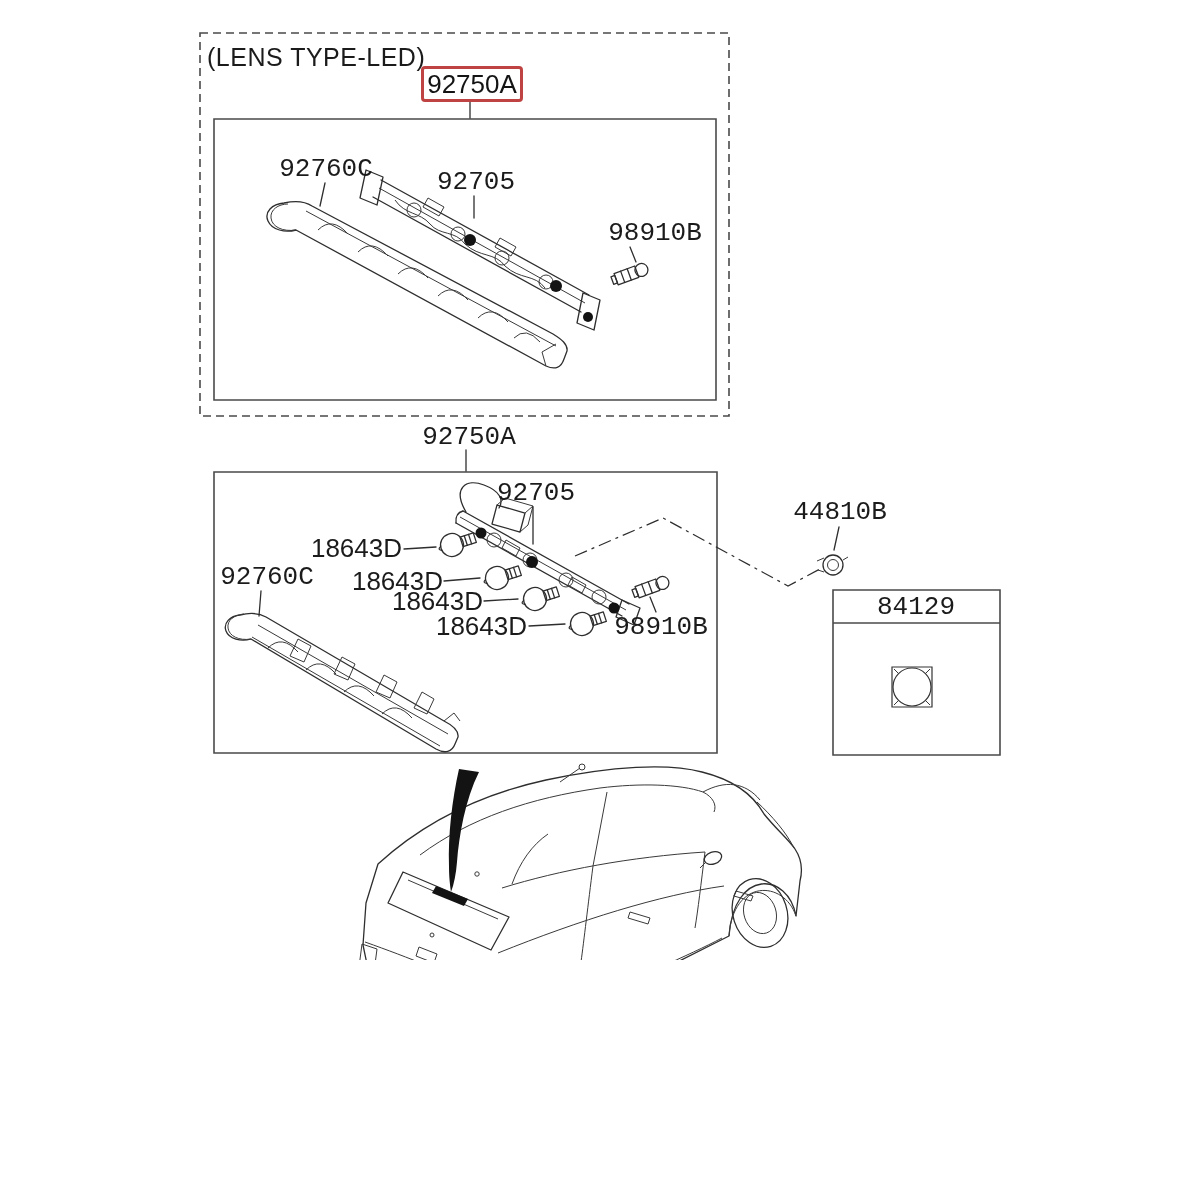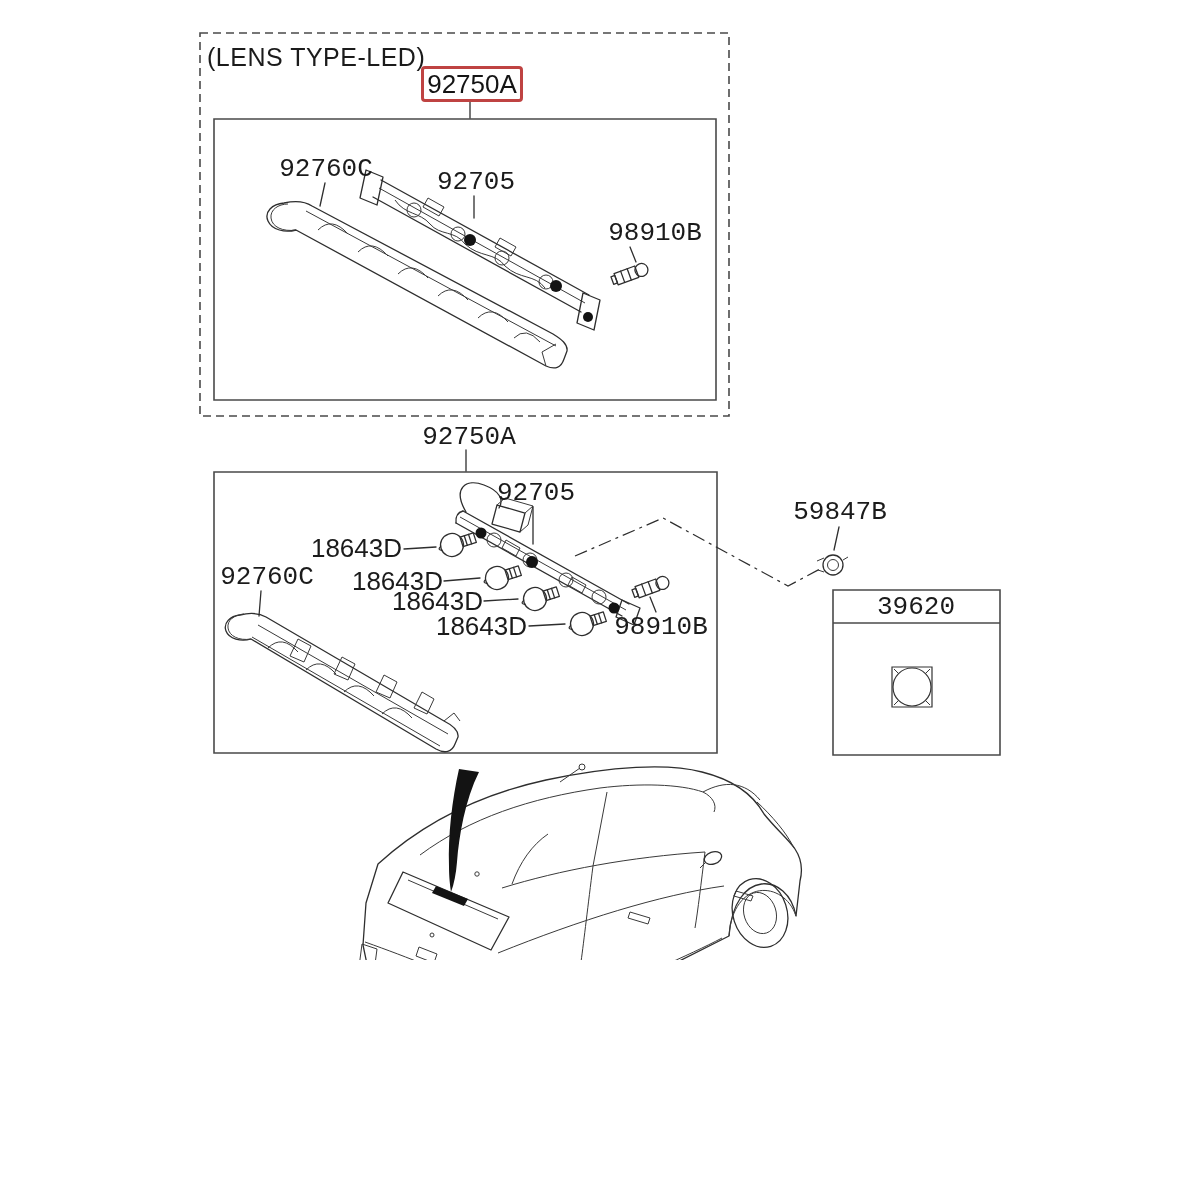--- a/index.html
+++ b/index.html
@@ -249,17 +249,17 @@
   <div class="lbl ctr" style="left:655px;top:220px;">98910B</div>
 
   <div class="lbl ctr" style="left:469px;top:424px;">92750A</div>
   <div class="lbl ctr" style="left:536px;top:480px;">92705</div>
   <div class="lbl rgt" style="left:402px;top:535px;">18643D</div>
   <div class="lbl rgt" style="left:443px;top:568px;">18643D</div>
   <div class="lbl rgt" style="left:483px;top:588px;">18643D</div>
   <div class="lbl rgt" style="left:527px;top:613px;">18643D</div>
   <div class="lbl ctr" style="left:267px;top:564px;">92760C</div>
   <div class="lbl ctr" style="left:661px;top:614px;">98910B</div>
-  <div class="lbl ctr" style="left:840px;top:499px;">59847B</div>
-  <div class="lbl ctr" style="left:916px;top:594px;">39620</div>
+  <div class="lbl ctr" style="left:840px;top:499px;">44810B</div>
+  <div class="lbl ctr" style="left:916px;top:594px;">84129</div>
 
 
 </div>
 
 </body></html>

